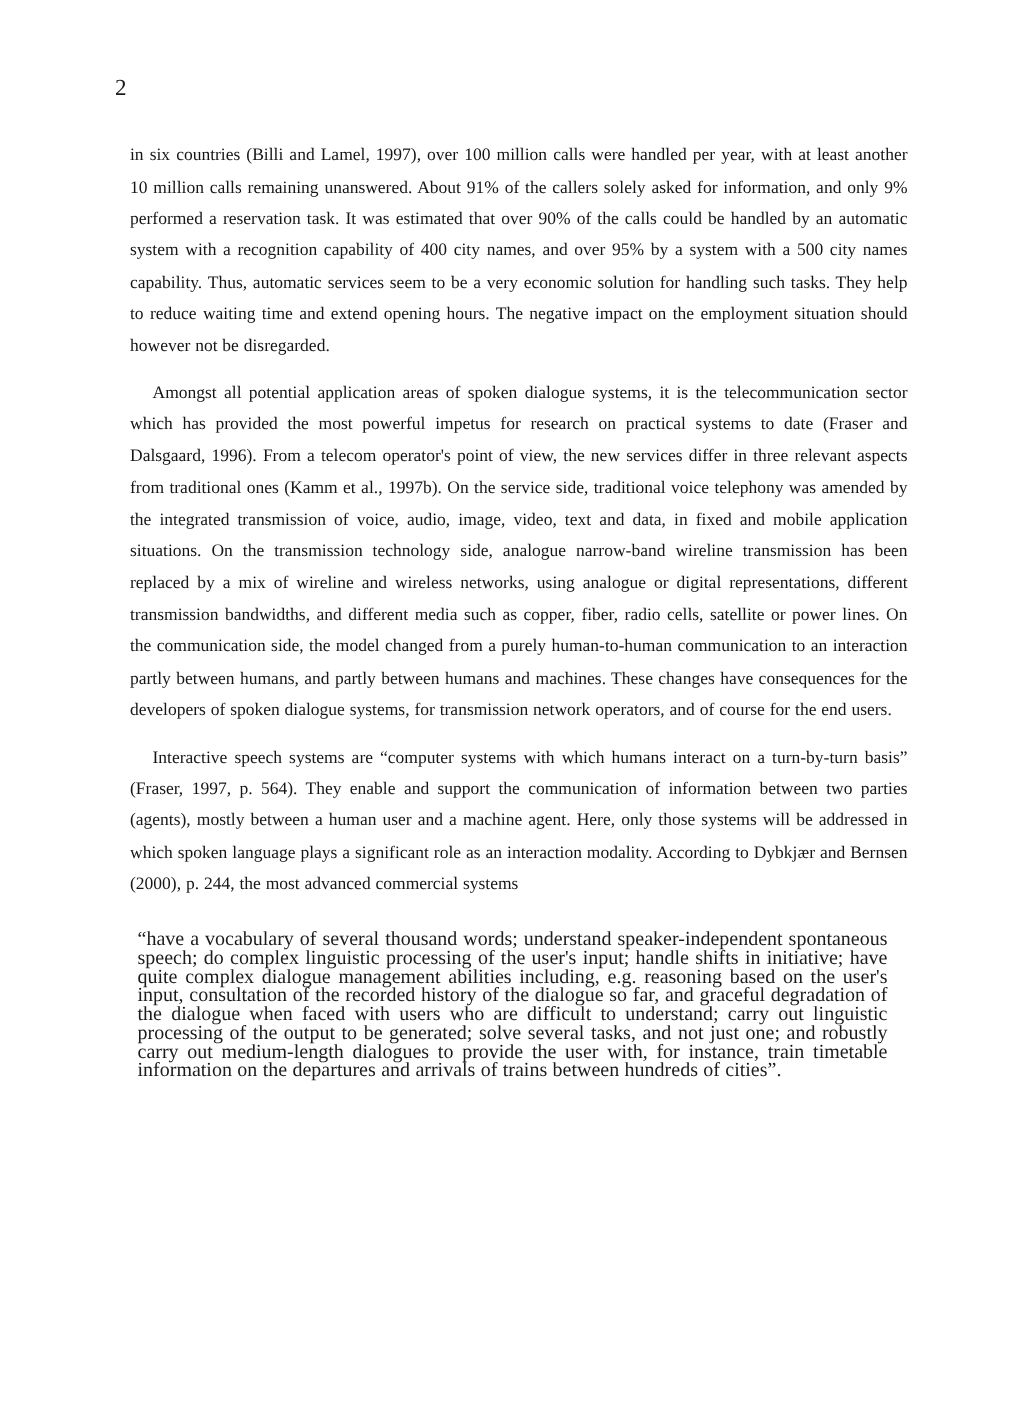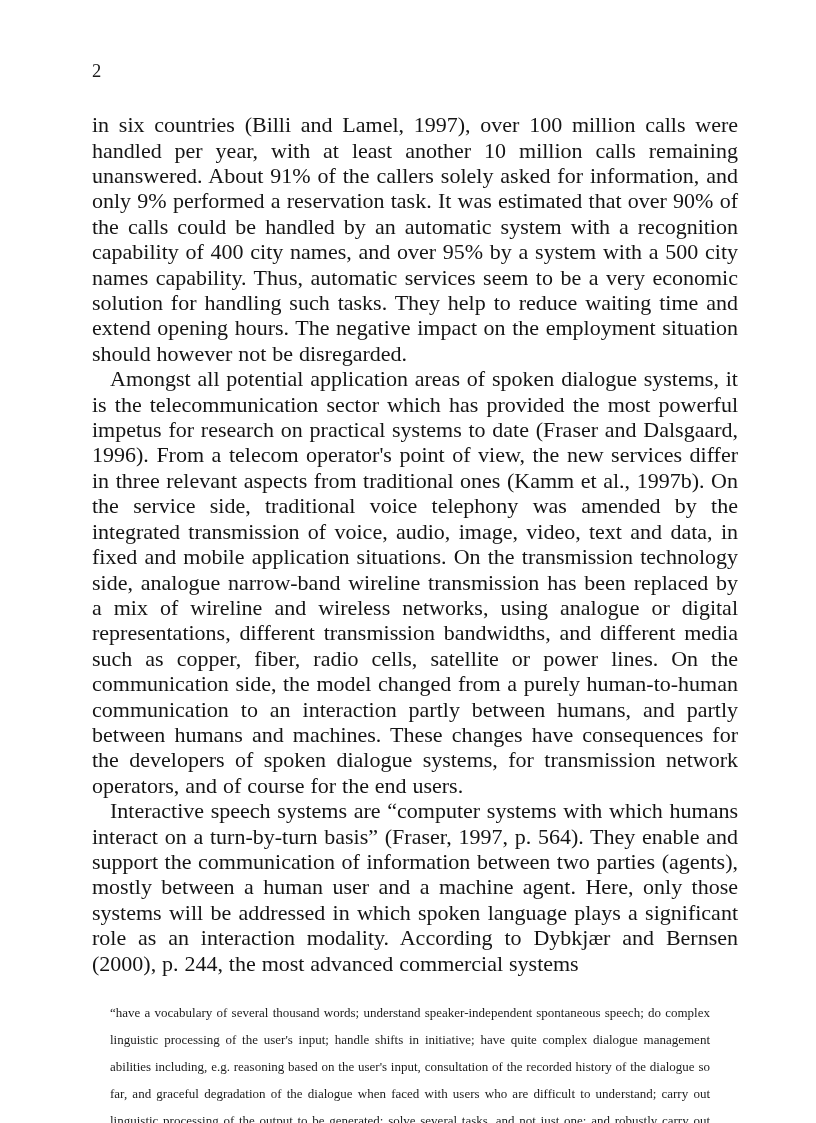--- a/index.html
+++ b/index.html
@@ -25,41 +25,41 @@
     width: 646px;
   }
   .folio {
     font-size: 18.5px;
     line-height: 1.2;
     color: #1a1a1a;
     margin: 0 0 30px 0;
     letter-spacing: .2px;
   }
   p.body {
-    margin: 0;
-    font-size: 22px;
+    margin: 12px;
+    font-size: 14px;
     line-height: 25.4px;
     text-align: justify;
     text-justify: inter-word;
     color: #151515;
     word-spacing: .4px;
     -webkit-hyphens: none;
     hyphens: none;
   }
   p.body.indent {
     text-indent: 18px;
   }
   p.body + p.body {
     margin-top: 0;
   }
   blockquote.quote {
     margin: 23px 0 24px 0;
     padding: 0 28px 0 18px;
-    font-size: 13px;
-    line-height: 27px;
+    font-size: 16px;
+    line-height: 15px;
     text-align: justify;
     color: #1b1b1b;
     word-spacing: .3px;
   }
   blockquote.quote p {
     margin: 0;
   }
   .tail {
     margin-top: 22px;
   }

